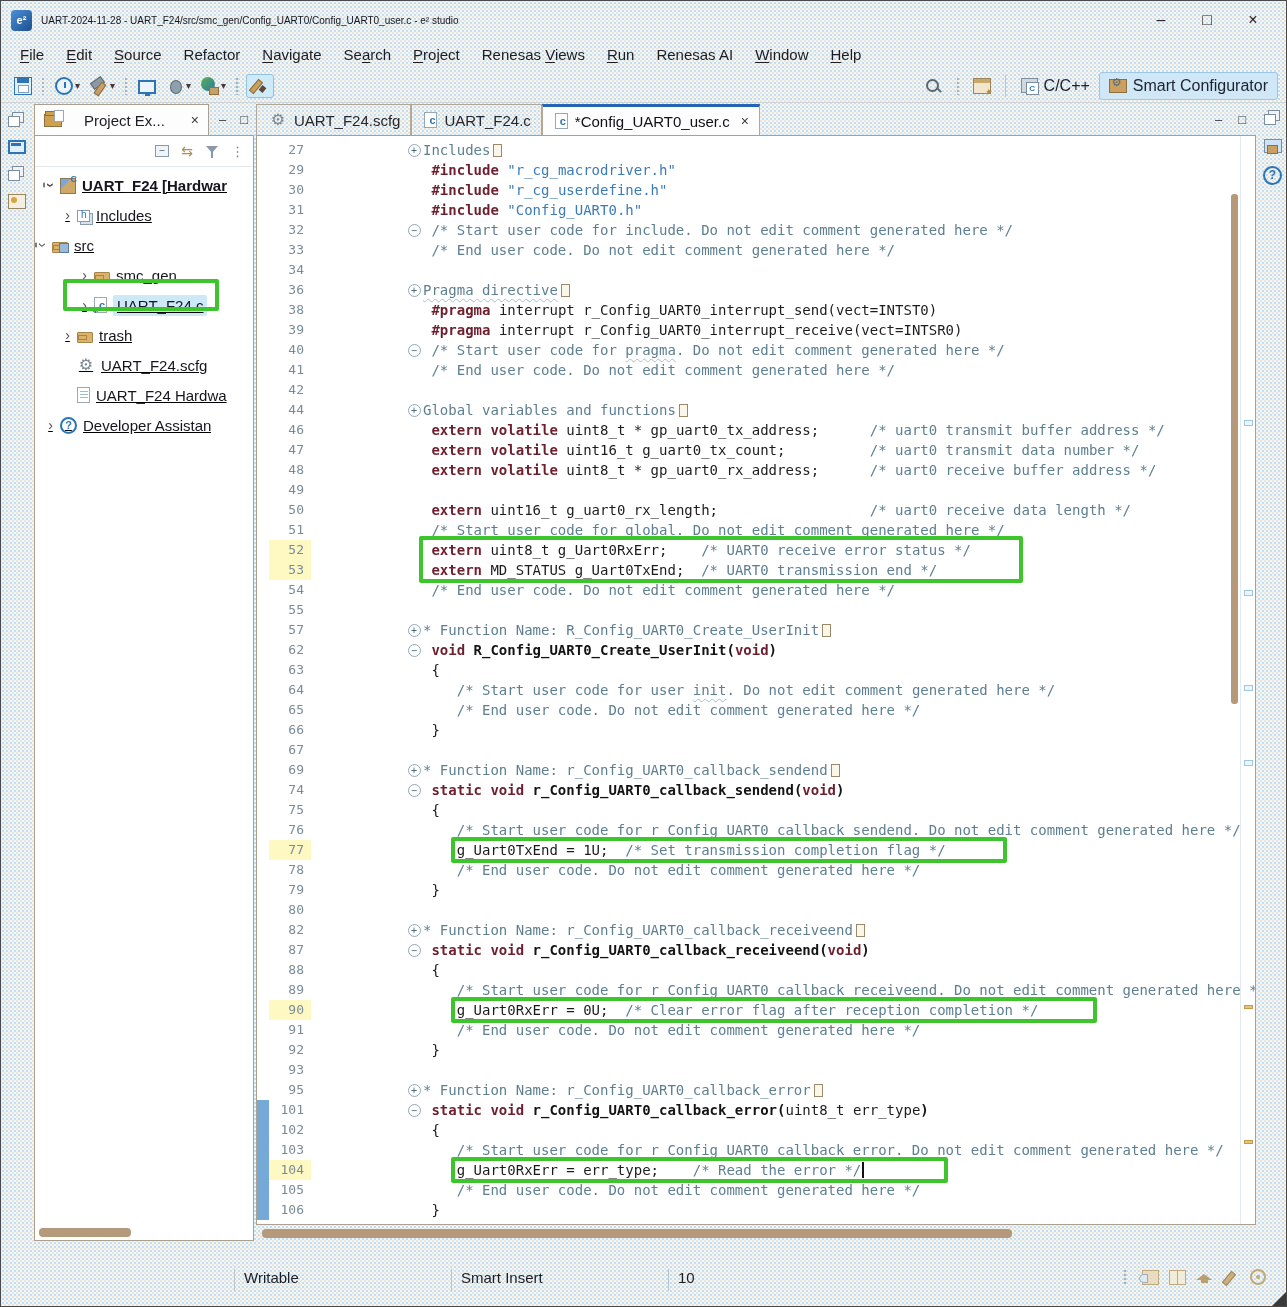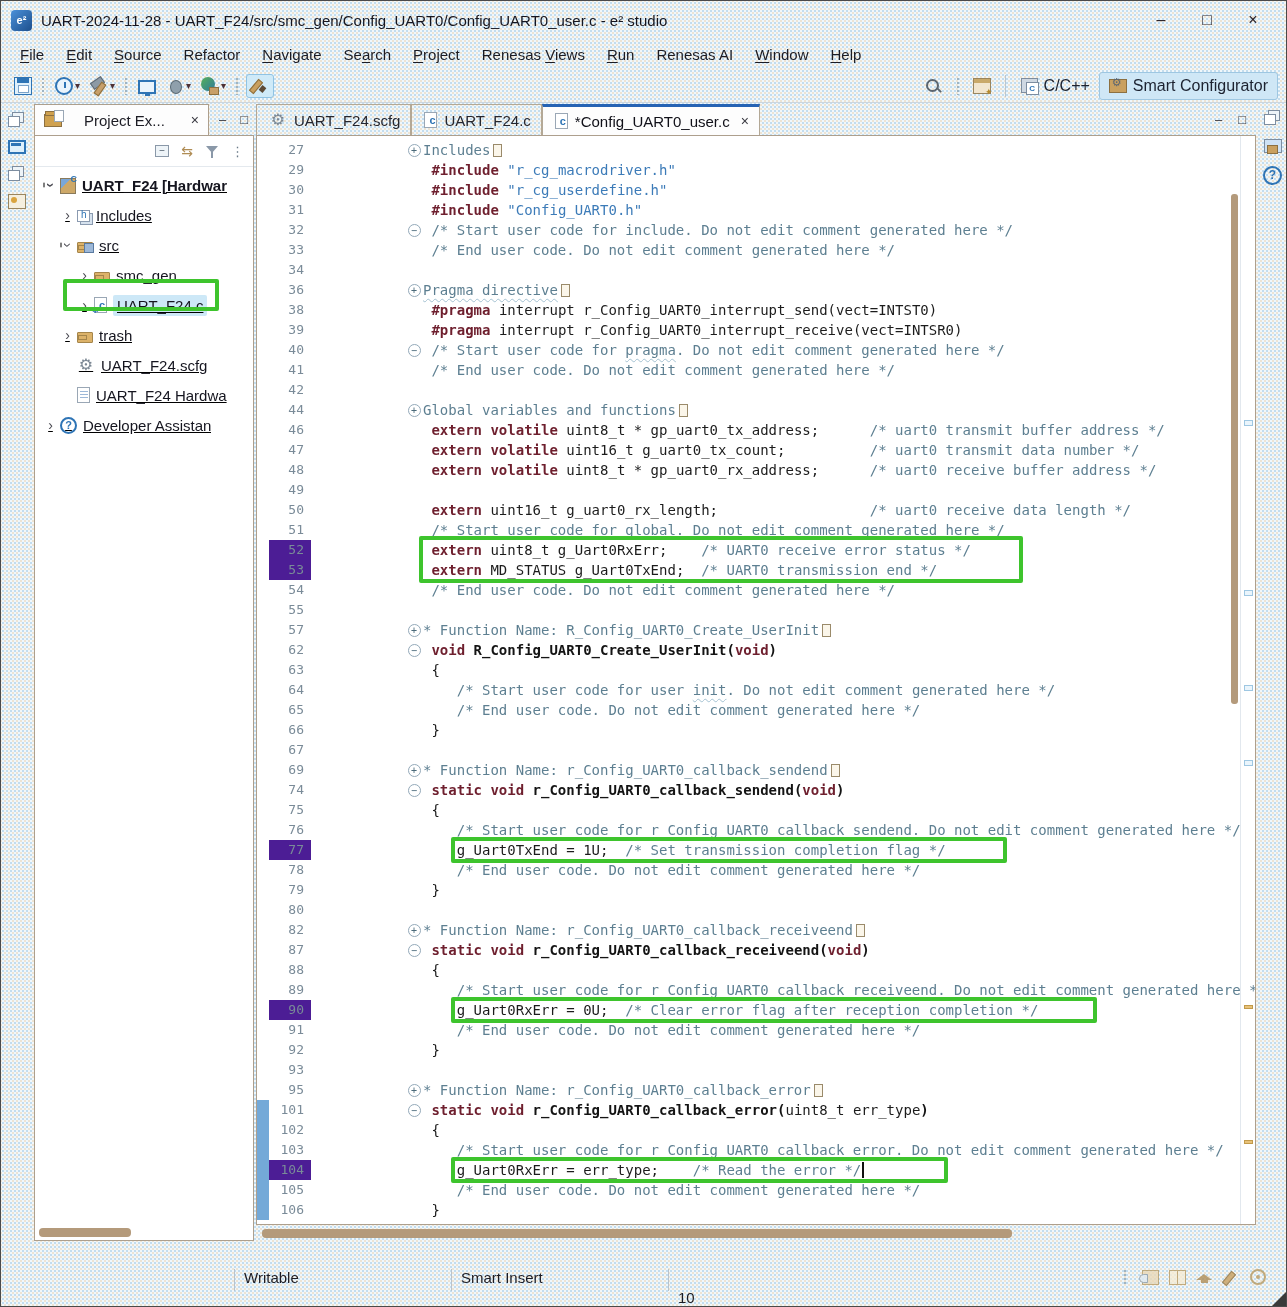--- a/index.html
+++ b/index.html
@@ -10,21 +10,21 @@
     border:1px solid #4a4a4a; overflow:hidden;
     background:
       radial-gradient(rgba(150,195,225,.50) .8px, transparent .9px) 0 0/4px 4px,
       radial-gradient(rgba(230,190,140,.35) .8px, transparent .9px) 2px 2px/4px 4px,
       #f0f7fb;
   }
   
   .titlebar { position:absolute; left:0; top:0; width:100%; height:38px; display:flex; align-items:center; padding:0 10px; }
   .app-icon { width:21px; height:21px; border-radius:4px; background:linear-gradient(135deg,#4a90d9,#1d4f8c);
     color:#fff; font-size:11px; font-weight:bold; display:flex; align-items:center; justify-content:center; margin-right:9px; }
-  .title-text { font-size:15px; color:#15151f; white-space:nowrap; }
+  .title-text { font-size:10px; color:#15151f; white-space:nowrap; }
   .win-controls { margin-left:auto; display:flex; align-items:center; }
   .win-btn { width:46px; height:30px; display:flex; align-items:center; justify-content:center; font-size:16px; color:#2a2026; cursor:default; }
   
   .menubar { position:absolute; left:0; top:38px; width:100%; height:30px; display:flex; align-items:center; padding-left:8px; }
   .menu-item { font-size:15px; color:#1c1c24; padding:3px 11px; white-space:nowrap; }
   .menu-item u { text-underline-offset:2px; }
   
   .toolbar { position:absolute; left:0; top:68px; width:100%; height:34px; display:flex; align-items:center; padding:0 8px; border-bottom:1px solid #ccd6de; }
   .grip { width:5px; height:18px; margin:0 4px; background:radial-gradient(#9fb4c2 1px, transparent 1.2px) 0 0/4px 4px; }
   .tb-btn { display:flex; align-items:center; padding:2px 3px; margin:0 2px; }
@@ -121,21 +121,21 @@
   .ed-tab { display:flex; align-items:center; gap:7px; padding:0 10px; font-size:15px; color:#26262e; border:1px solid #b3a896; border-bottom:none; background:transparent; white-space:nowrap; }
   .ed-tab.active { background:#fdfdfd; border-top:3px solid #2563b4; color:#101018; }
   .tab-close { font-size:14px; color:#3a3a42; margin-left:4px; }
   .ed-winbtns { margin-left:auto; display:flex; gap:16px; align-items:center; padding-right:10px; font-size:13px; color:#3a3a42; }
   .code-wrap { position:absolute; top:31px; left:0; right:0; bottom:16px; background:#fff; border:1px solid #ad9f8d; overflow:hidden; }
   .code-lines { padding-top:4px; }
   .cl { display:flex; height:20px; align-items:stretch; }
   .cl-cb { width:12px; flex:none; }
   .cl-cb.on { background:#74a9d8; }
   .cl-num { width:42px; flex:none; text-align:right; padding-right:7px; font-family:"DejaVu Sans Mono", monospace; font-size:13px; line-height:20px; color:#7a8b98; }
-  .cl-num.hl { background:#4c1d95; }
+  .cl-num.hl { background:#fef9c3; }
   .cl-spacer { width:94px; flex:none; }
   .cl-fold { width:18px; flex:none; display:flex; align-items:center; justify-content:center; }
   .fc { width:13px; height:13px; border:1px solid #93a9b9; border-radius:50%; background:#fff; font-family:"DejaVu Sans Mono", monospace; font-size:10px; line-height:11px; text-align:center; color:#4a6a7a; }
   .cl-text { white-space:pre; font-family:"DejaVu Sans Mono", monospace; font-size:14px; line-height:20px; color:#1c1c1c; }
   .sk { color:#6e1f2e; font-weight:bold; }
   .sb { color:#141414; font-weight:bold; }
   .ss { color:#3c7bb8; }
   .sc { color:#5d7f91; }
   .scw { color:#5d7f91; text-decoration:underline wavy #a5c2d2 1px; text-underline-offset:3px; }
   .sx { display:inline-block; width:9px; height:13px; border:1px solid #9a8a6a; background:#fbf6ea; margin-left:3px; vertical-align:-2px; }
@@ -147,21 +147,21 @@
   .vthumb { position:absolute; left:2px; top:56px; width:7px; height:510px; background:#b49a7b; border-radius:3px; }
   .ed-hscroll { position:absolute; left:0; right:0; bottom:0; height:15px; }
   .ed-hthumb { position:absolute; left:6px; top:3px; width:750px; height:9px; background:#b49a7b; border-radius:4px; }
   
   .anno-box { position:absolute; border:4px solid #3ec42d; border-radius:2px; z-index:60; pointer-events:none; }
   
   .statusbar { position:absolute; left:0; top:1268px; width:100%; height:54px; display:flex; align-items:flex-start; font-size:15px; color:#1c1c24; }
   .sb-spacer { width:233px; flex:none; }
   .sb-sep { width:1px; height:22px; background:#b9c3cc; flex:none; }
   .sb-item { width:216px; padding-left:9px; flex:none; white-space:nowrap; overflow:hidden; }
-  .sb-pos { width:40px; padding-left:9px; flex:none; overflow:hidden; white-space:nowrap;margin-top:20px; }
+  .sb-pos { width:40px; padding-left:9px; flex:none; overflow:hidden; white-space:nowrap; }
   .sb-right { margin-left:auto; display:flex; align-items:center; gap:10px; padding-right:20px; }
   .sb-grip { width:5px; height:16px; background:radial-gradient(#9fb4c2 1px, transparent 1.2px) 0 0/4px 4px; margin-right:4px; }
   .sicon { width:17px; height:15px; position:relative; opacity:.8; }
   .ic-tag { background:#e9d9b8; border:1px solid #b79a62; }
   .ic-tag::after { content:""; position:absolute; left:-4px; top:3px; width:7px; height:7px; border:1px solid #8d9aa5; border-radius:50% 0 0 50%; background:#dfe9f0; }
   .ic-book { background:#f5ecd6; border:1px solid #b79a62; }
   .ic-book::after { content:""; position:absolute; left:7px; top:0; width:1px; height:13px; background:#b79a62; }
   .ic-cap::before { content:""; position:absolute; left:0; top:4px; border-left:8px solid transparent; border-right:8px solid transparent; border-bottom:6px solid #b08d55; }
   .ic-cap::after { content:""; position:absolute; left:5px; top:9px; width:7px; height:4px; background:#b08d55; }
   .ic-pen::before { content:""; position:absolute; left:3px; top:1px; width:4px; height:13px; background:#c9a05f; border:1px solid #8d7040; transform:rotate(40deg); }
@@ -276,21 +276,21 @@
           <div class="tree-row bold" style="padding-left: 8px;">
             <span class="tree-arrow open">›</span>
             <span class="ticon ti-project"></span>
             <span class="tree-label">UART_F24 [Hardwar</span>
           </div>
           <div class="tree-row" style="padding-left: 25px;">
             <span class="tree-arrow">›</span>
             <span class="ticon ti-includes"></span>
             <span class="tree-label">Includes</span>
           </div>
-          <div class="tree-row" style="padding-left: 25px;">
+          <div class="tree-row" style="">
             <span class="tree-arrow open">›</span>
             <span class="ticon ti-folder ti-src"></span>
             <span class="tree-label">src</span>
           </div>
           <div class="tree-row" style="padding-left: 42px;">
             <span class="tree-arrow">›</span>
             <span class="ticon ti-folder"></span>
             <span class="tree-label">smc_gen</span>
           </div>
           <div class="tree-row" style="padding-left: 42px;">

